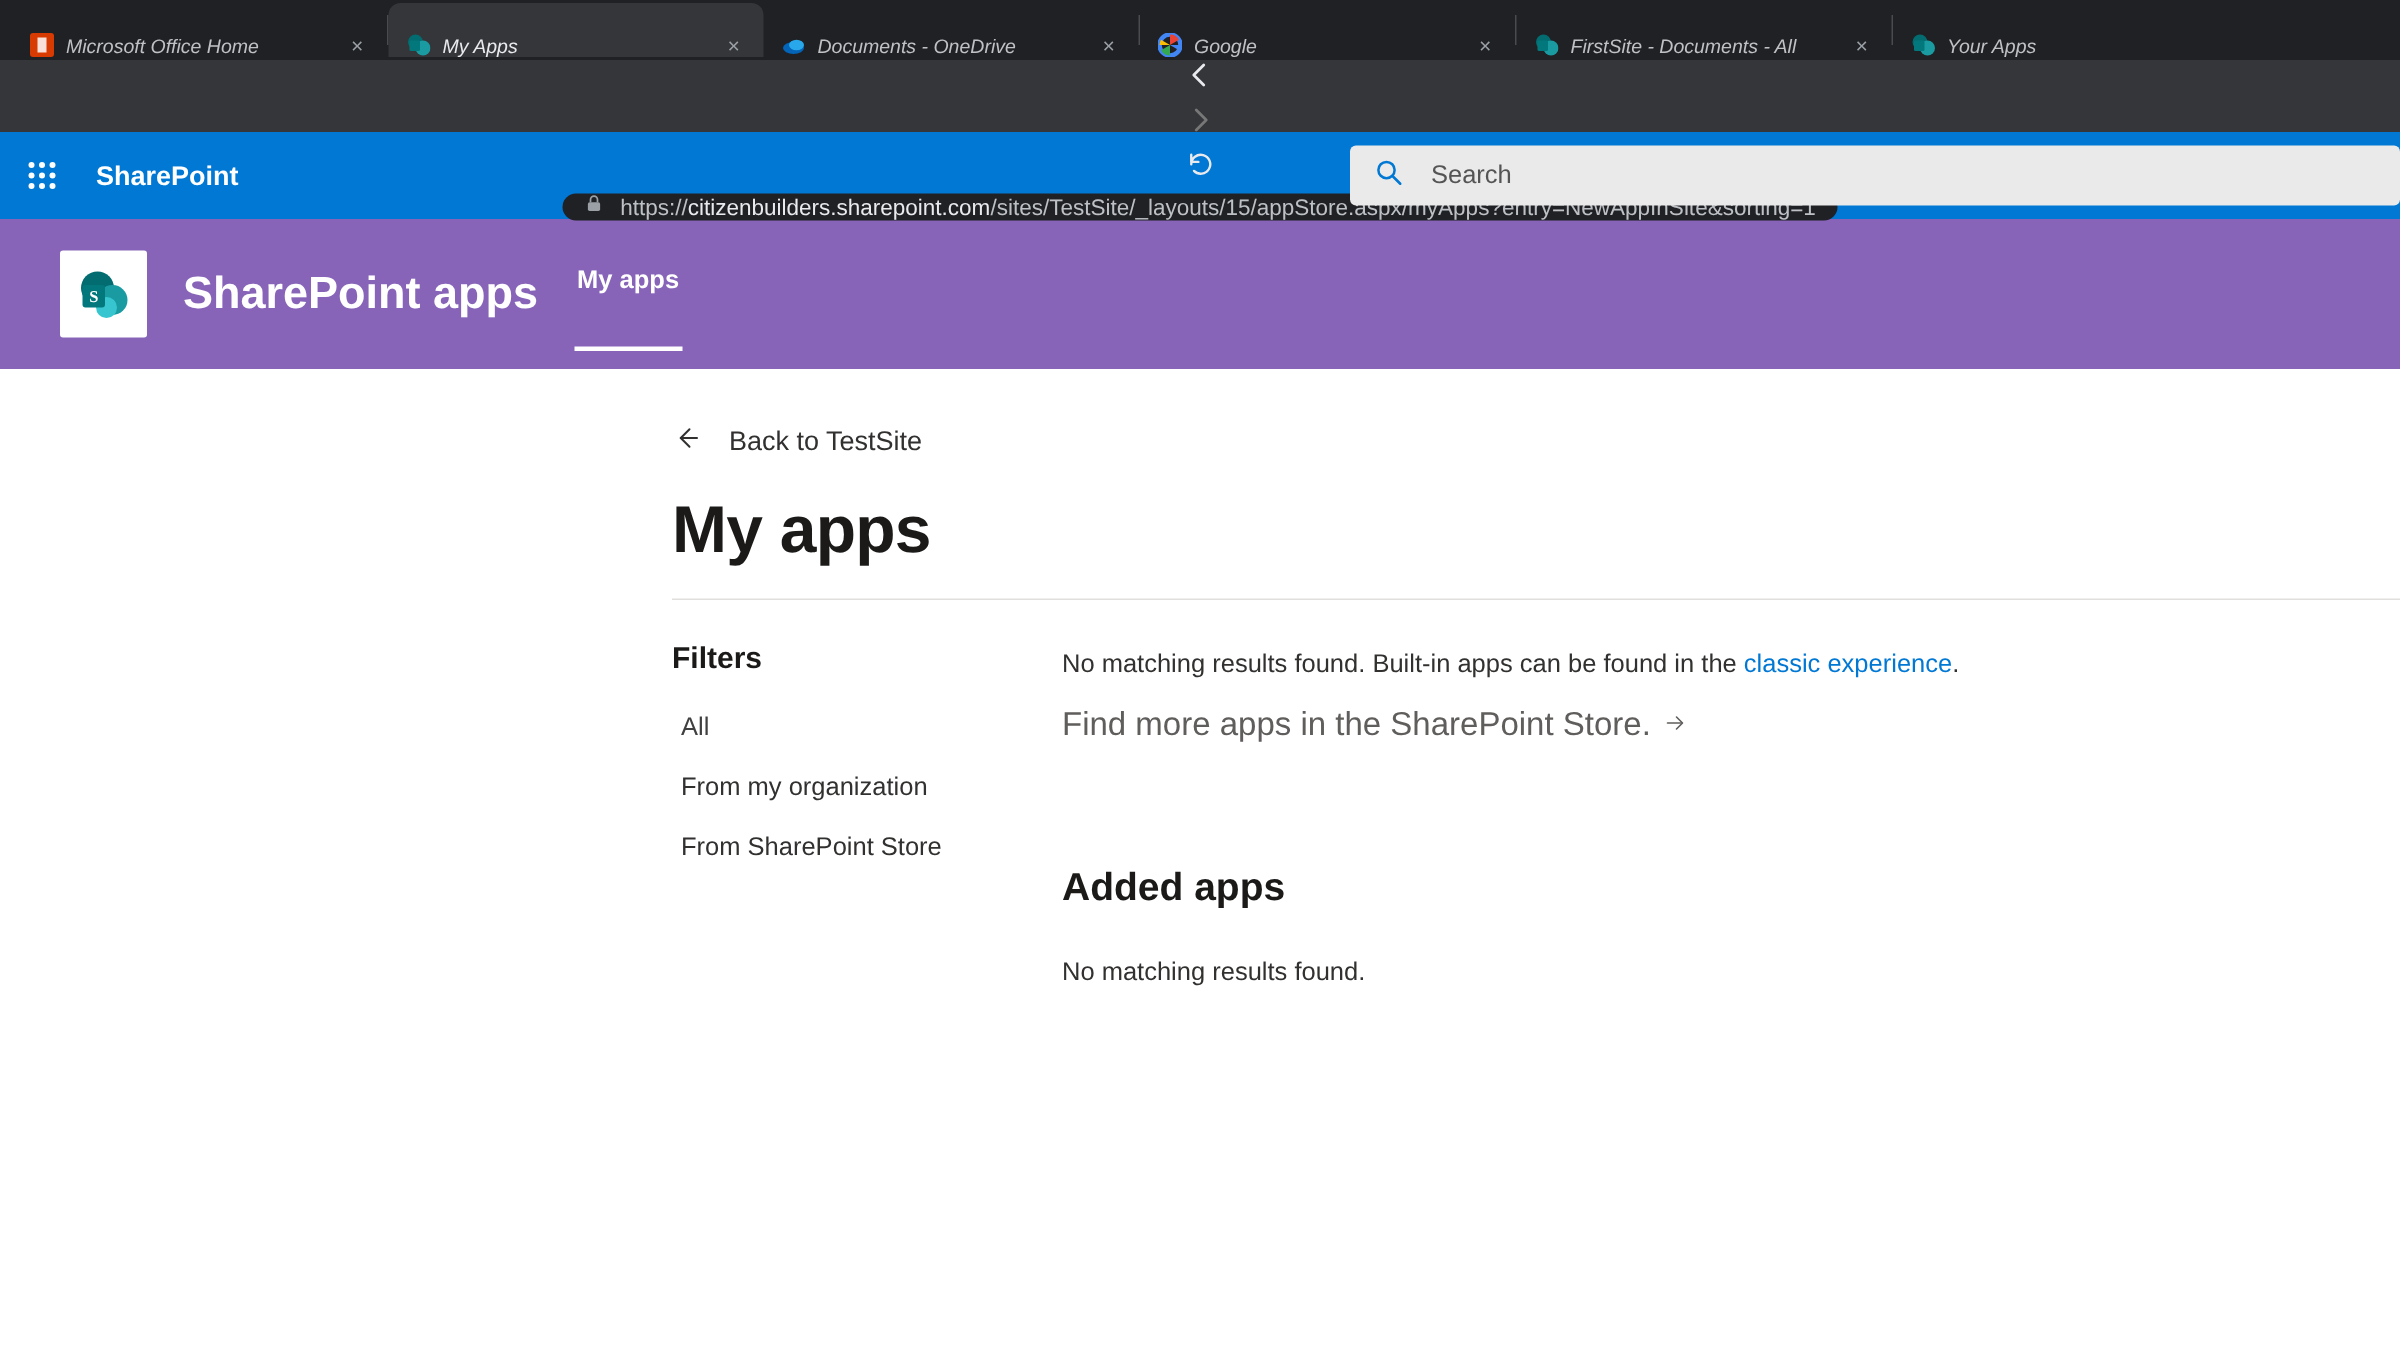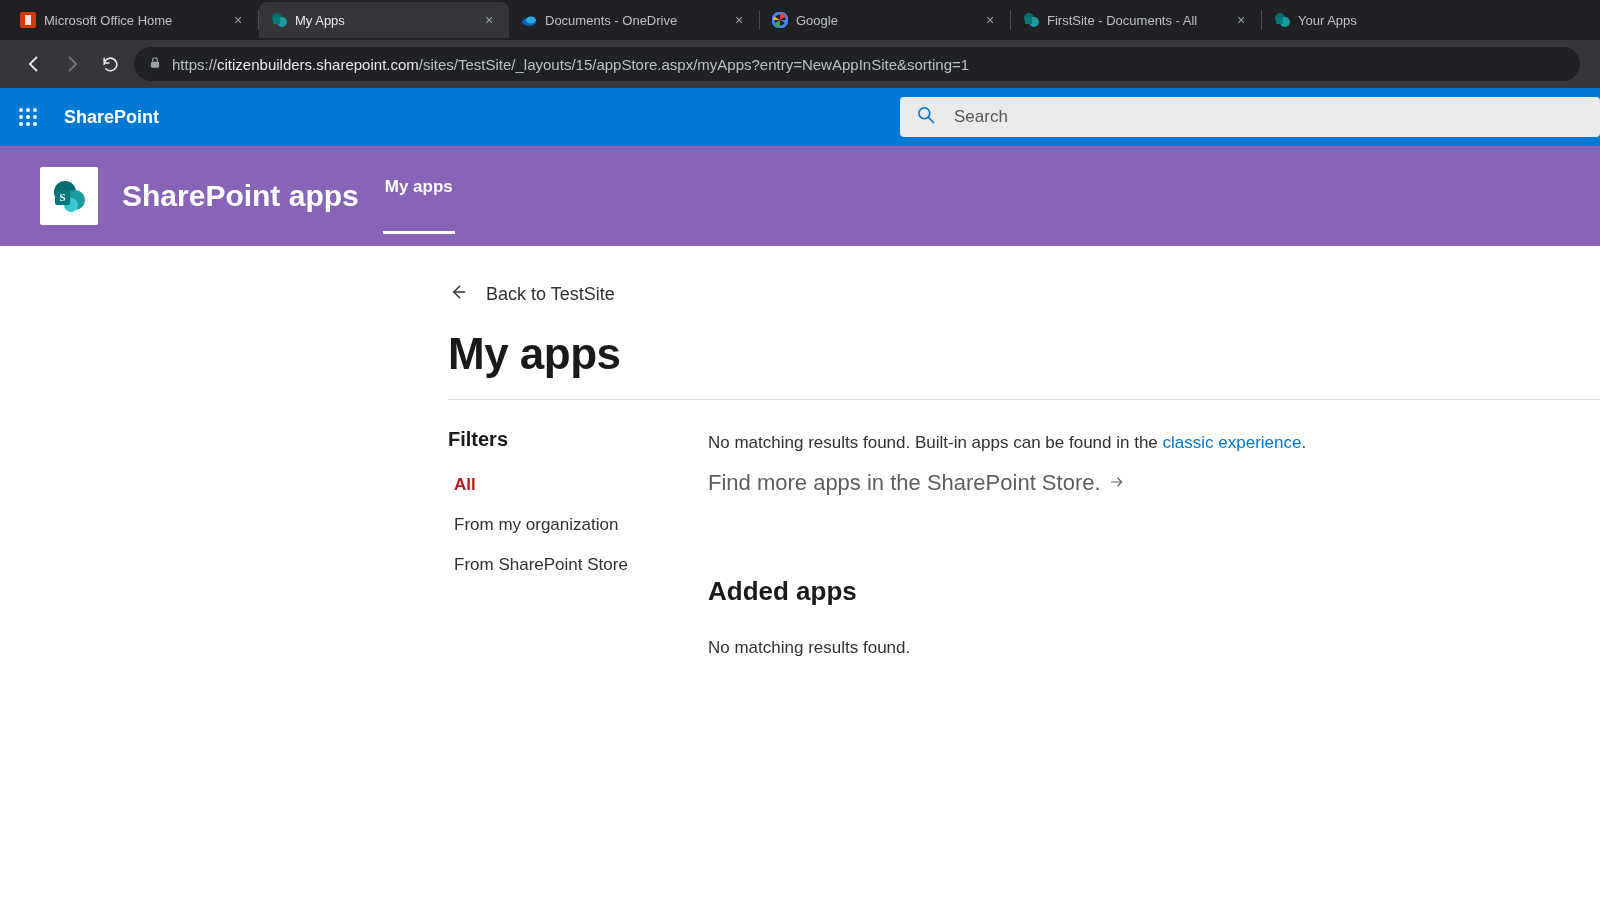--- a/index.html
+++ b/index.html
@@ -1,27 +1,27 @@
 <!DOCTYPE html>
 <html><head>
   <meta charset="utf-8">
   <style>
     * { margin: 0; padding: 0; box-sizing: border-box; }
     body { font-family: "Segoe UI", Arial, sans-serif; background: #fff; overflow: hidden; width: 1600px; height: 900px; }
 
     
     .browser-chrome { background: #202124; }
     .tab-strip { display: flex; align-items: center; height: 40px; padding: 0 8px; gap: 0; }
-    .tab { display: flex; align-items: center; gap: 8px; padding: 0 12px; height: 36px; min-width: 0; width: 250px; color: #bfc1c4; font-size: 13px; border-radius: 8px 8px 0 0; position: relative; }
+    .tab { display: flex; align-items: flex-end; gap: 8px; padding: 0 12px; height: 36px; min-width: 0; width: 250px; color: #bfc1c4; font-size: 13px; border-radius: 8px 8px 0 0; position: relative; font-style: italic; }
     .tab.active { background: #35363a; color: #e8eaed; }
     .tab-favicon { width: 16px; height: 16px; display: inline-flex; align-items: center; justify-content: center; flex-shrink: 0; }
     .tab-title { flex: 1; white-space: nowrap; overflow: hidden; text-overflow: ellipsis; }
     .tab-close { width: 16px; height: 16px; display: inline-flex; align-items: center; justify-content: center; color: #9aa0a6; font-size: 14px; cursor: pointer; }
     .tab-sep { width: 1px; height: 20px; background: #4a4b4f; }
-    .toolbar { display: flex; align-items: center; gap: 10px; height: 48px; padding: 0 20px; background: #35363a; }
+    .toolbar { display: flex; align-items: center; gap: 10px; height: 48px; padding: 0 7px; background: #35363a; flex-direction: column; }
     .nav-btn { width: 28px; height: 28px; display: inline-flex; align-items: center; justify-content: center; color: #e8eaed; border-radius: 50%; cursor: pointer; }
     .nav-btn.dim { color: #777; }
     .addr-bar { flex: 1; display: flex; align-items: center; height: 34px; background: #202124; border-radius: 20px; padding: 0 14px; gap: 10px; color: #bdc1c6; font-size: 15px; }
     .addr-url { color: #bdc1c6; white-space: nowrap; overflow: hidden; }
     .addr-url .host { color: #e8eaed; }
 
     
     .suite-bar { height: 58px; background: #0078d4; display: flex; align-items: center; color: #fff; }
     .waffle { width: 56px; height: 58px; display: inline-flex; align-items: center; justify-content: center; cursor: pointer; }
     .brand { font-size: 18px; font-weight: 600; padding: 0 8px; }
@@ -44,21 +44,21 @@
     .content { padding: 32px 0 0 0; }
     .content-inner { margin-left: 448px; }
     .back-link { display: inline-flex; align-items: center; gap: 18px; color: #323130; font-size: 18px; cursor: pointer; padding: 4px 0 16px; }
     .page-title { font-size: 44px; font-weight: 600; color: #1b1a19; margin: 6px 0 20px; letter-spacing: -0.5px; }
     .divider { border: none; border-top: 1px solid #e1dfdd; margin: 12px 0 28px; width: 100%; }
 
     .columns { display: flex; gap: 60px; }
     .filters-col { width: 200px; }
     .filters-heading { font-size: 20px; font-weight: 600; color: #1b1a19; margin-bottom: 14px; }
     .filter-item { font-size: 17px; padding: 10px 6px; color: #323130; cursor: pointer; }
-    .filter-item.active { color: #b91c1c; font-weight: 700; }
+    .filter-item.active { color: #404040; font-weight: 400; }
 
     .main-col { flex: 1; padding-top: 2px; }
     .section-heading { font-size: 26px; font-weight: 600; color: #1b1a19; margin-bottom: 28px; }
     .body-text { font-size: 17px; color: #323130; line-height: 1.5; }
     .link-inline { color: #0078d4; cursor: pointer; }
     .secondary-link { font-size: 22px; color: #605e5c; margin-top: 14px; display: inline-flex; align-items: center; gap: 8px; cursor: pointer; }
     .gap-block { height: 80px; }
   </style>
 </head>
 <body>

